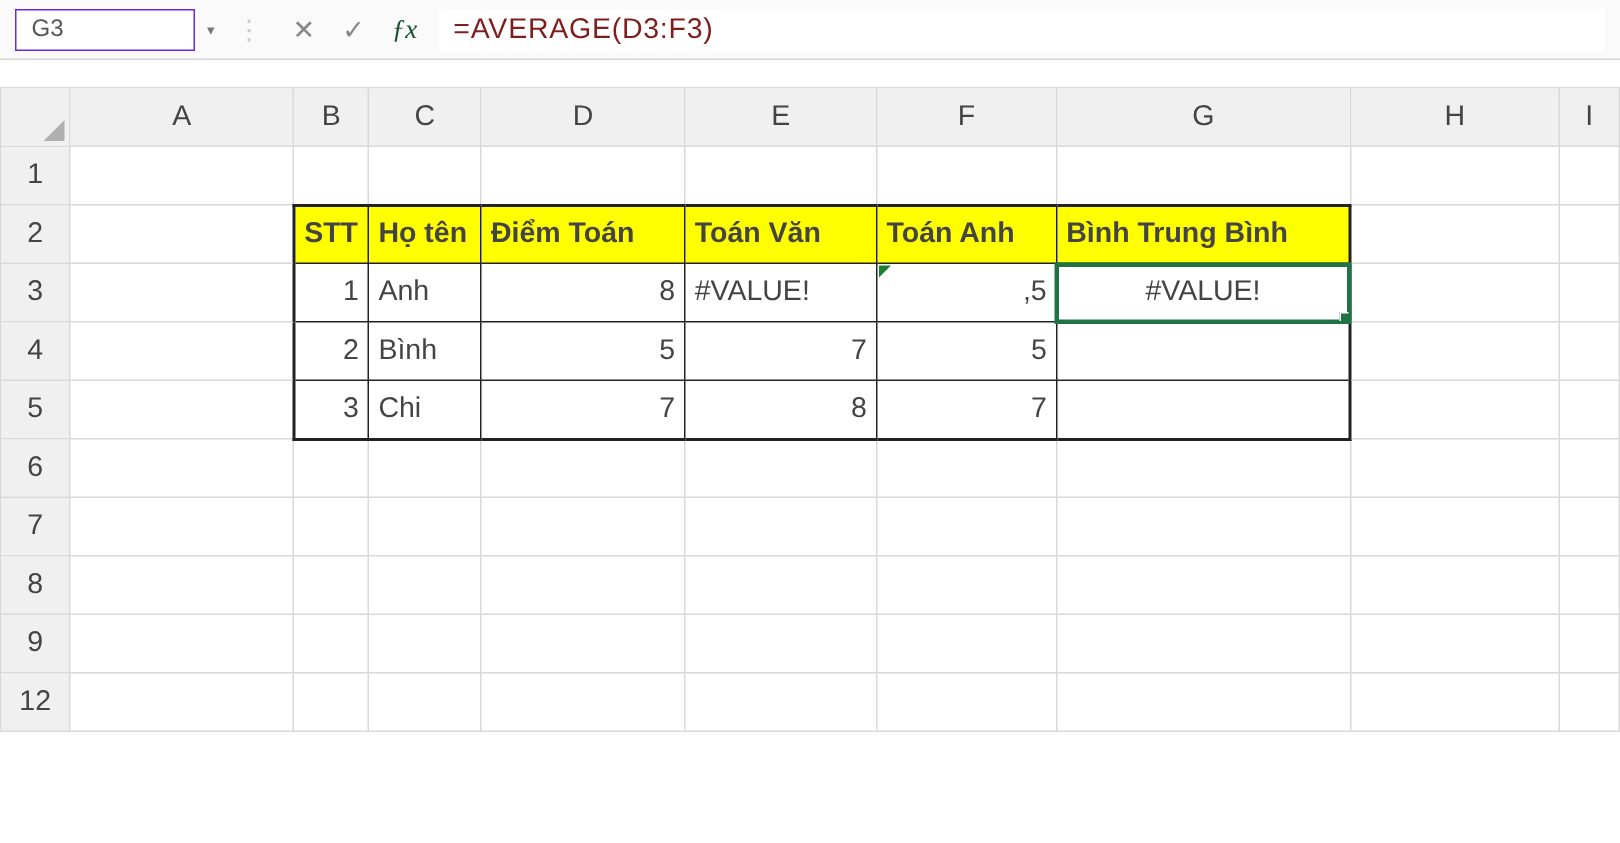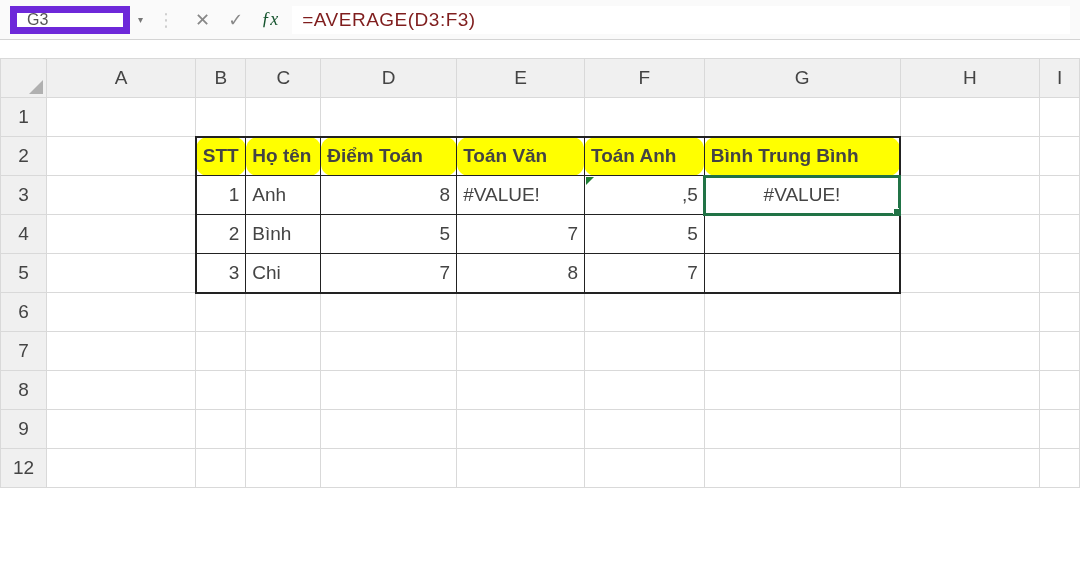--- a/index.html
+++ b/index.html
@@ -22,21 +22,21 @@
       align-items: center;
       height: 40px;
       border-bottom: 1px solid #d4d4d4;
       background: #fafafa;
       padding: 0 10px;
       gap: 8px;
     }
     .name-box {
       width: 120px;
       height: 28px;
-      border: 7px solid #6d28d9;
+      border: 1px solid #6d28d9;
       background: #fff;
       display: flex;
       align-items: center;
       padding: 0 10px;
       font-size: 16px;
       color: #555;
     }
     .name-dropdown {
       font-size: 10px;
       color: #777;
@@ -139,21 +139,20 @@
     .bb { border-bottom: 2px solid #222 !important; }
     .bl { border-left: 2px solid #222 !important; }
     .br { border-right: 2px solid #222 !important; }
     .bmid-v { border-right: 1px solid #222 !important; }
     .bmid-h { border-bottom: 1px solid #222 !important; }
     
     .header-yellow {
       background: #ffff00;
       font-weight: bold;
       color: #222;
-      border-radius: 12px;
     }
     .txt-right { text-align: right; }
     .txt-left { text-align: left; }
     .txt-center { text-align: center; }
     
     
     .selected {
       outline: 3px solid #217346;
       outline-offset: -2px;
       position: relative;

